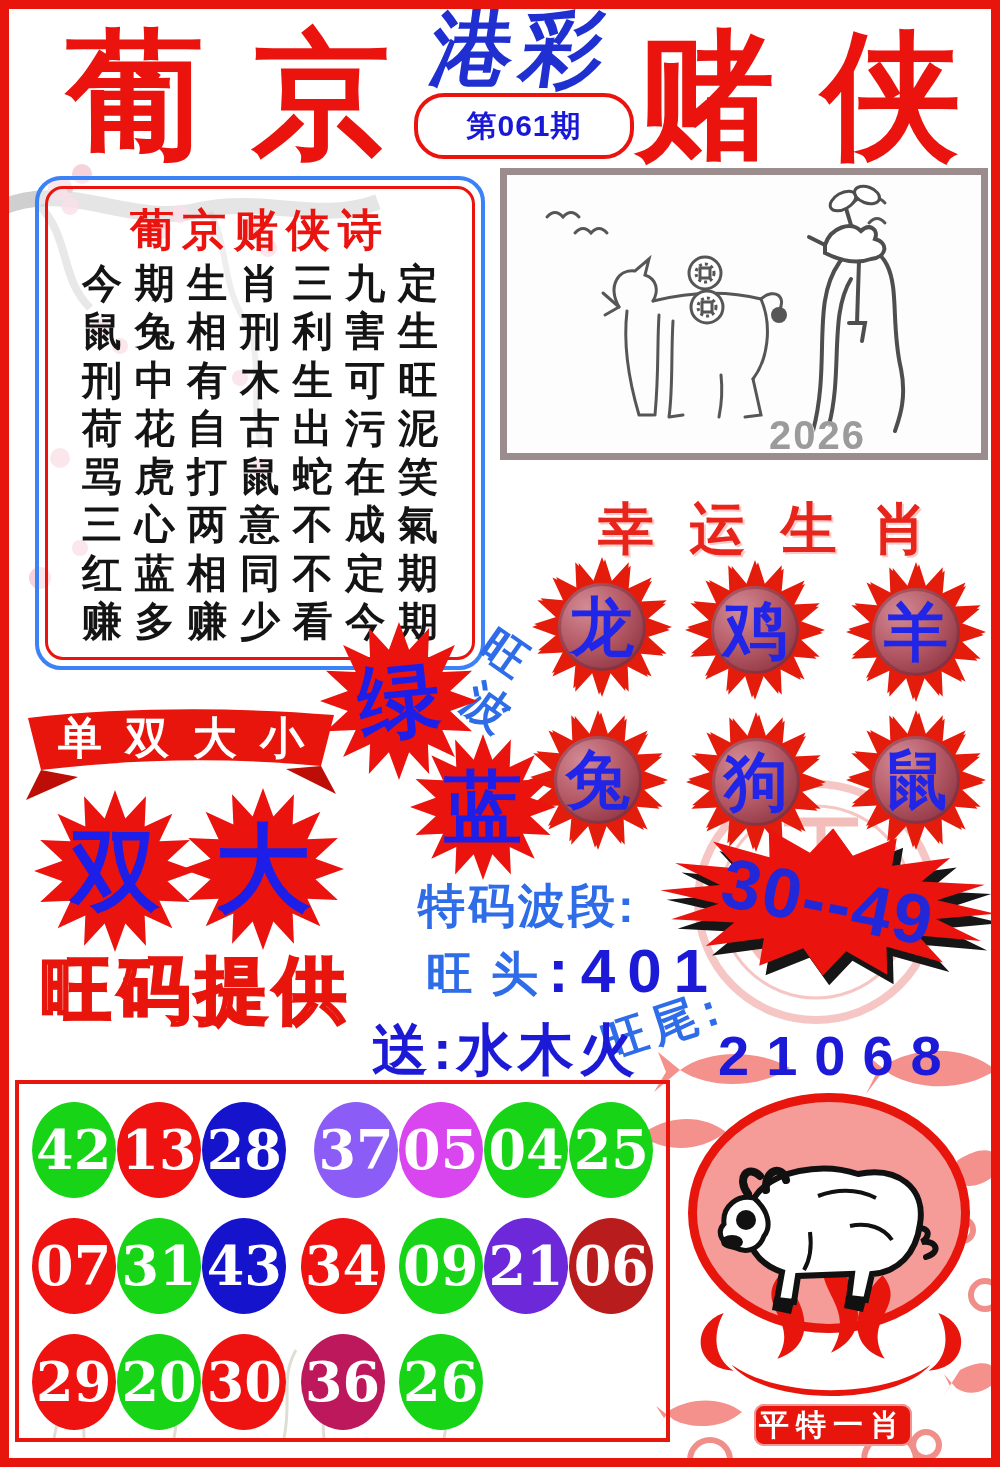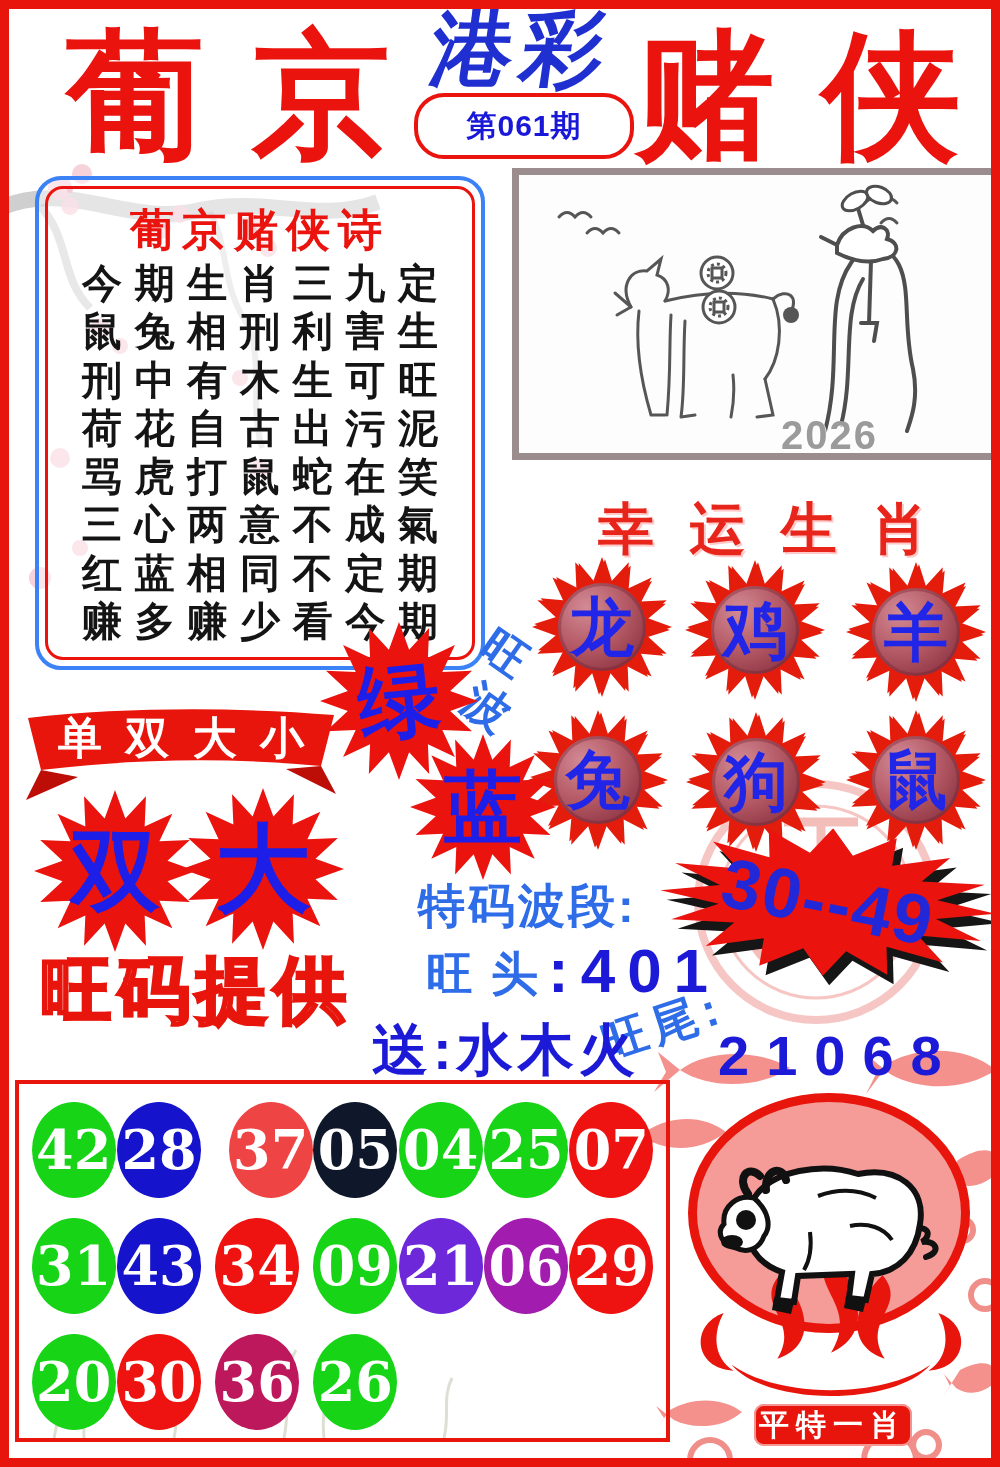--- a/index.html
+++ b/index.html
@@ -239,21 +239,21 @@
             <span>少</span>
             <span>看</span>
             <span>今</span>
             <span>期</span>
           </div>
       </div>
     </div>
   </div>
 
   
-  <div class="abs sketch-frame" style="left:500px;top:168px;width:474px;height:278px;margin-left:12px;">
+  <div class="abs sketch-frame" style="left:500px;top:168px;width:474px;height:278px;">
     <svg style="position:absolute;inset:0;width:100%;height:100%;" viewBox="0 0 474 278">
       <g fill="none" stroke="#565656" stroke-width="3" stroke-linecap="round">
         <path d="M40,42 q8,-9 16,0 q8,-9 16,0"></path>
         <path d="M68,58 q8,-9 16,0 q8,-9 16,0"></path>
         <path d="M346,28 q8,-9 16,0 q8,-9 16,0"></path>
         <path d="M362,48 q8,-9 16,0"></path>
 
         <path d="M112,132 C100,110 112,94 128,96 L142,84 L138,100 C150,104 152,116 146,126"></path>
         <path d="M112,132 L96,118 M112,132 L98,140"></path>
         <path d="M146,126 C186,116 222,116 254,124"></path>
@@ -377,32 +377,33 @@
   </div>
   <div class="abs lbl-blue" style="left:426px;top:950px;font-size:47px;letter-spacing:18px;">旺头</div>
   <div class="abs val-navy" style="left:548px;top:940px;font-size:62px;letter-spacing:12px;">:401</div>
   <div class="abs val-navy" style="left:372px;top:1022px;font-size:56px;letter-spacing:5px;">送:水木火</div>
   <div class="abs lbl-blue" style="left:600px;top:1002px;font-size:46px;letter-spacing:6px;transform:rotate(-18deg);">旺尾:</div>
   <div class="abs val-navy" style="left:718px;top:1028px;font-size:56px;letter-spacing:17px;">21068</div>
 
   
   <div class="abs grid-box" style="left:15px;top:1080px;width:655px;height:362px;">
     <div class="ball" style="background-color: rgb(23, 212, 23);">42</div>
+    <div class="ball" style="background-color: rgb(238, 19, 16);">13</div>
     <div class="ball" style="background-color: rgb(21, 19, 204);">28</div>
-    <div class="ball" style="background-color: #ef4444; margin-left: 27px;">37</div>
-    <div class="ball" style="background-color: #0f172a;">05</div>
+    <div class="ball" style="background-color: #8b5cf6; margin-left: 27px;">37</div>
+    <div class="ball" style="background-color: #d946ef;">05</div>
     <div class="ball" style="background-color: rgb(23, 212, 23);">04</div>
     <div class="ball" style="background-color: rgb(23, 212, 23);">25</div>
     <div class="ball" style="background-color: rgb(238, 19, 16);">07</div>
     <div class="ball" style="background-color: rgb(23, 212, 23);">31</div>
     <div class="ball" style="background-color: rgb(21, 19, 204);">43</div>
     <div class="ball" style="background-color: rgb(238, 19, 16);">34</div>
     <div class="ball" style="background-color: rgb(23, 212, 23);">09</div>
     <div class="ball" style="background-color: #6d28d9;">21</div>
-    <div class="ball" style="background-color: #a21caf;">06</div>
+    <div class="ball" style="background-color: #b91c1c;">06</div>
     <div class="ball" style="background-color: rgb(238, 19, 16);">29</div>
     <div class="ball" style="background-color: rgb(23, 212, 23);">20</div>
     <div class="ball" style="background-color: rgb(238, 19, 16);">30</div>
     <div class="ball" style="background-color: #be185d;">36</div>
     <div class="ball" style="background-color: rgb(23, 212, 23);">26</div>
   </div>
   <svg class="abs decor" style="left:24px;top:1330px;width:640px;height:108px;z-index:1;opacity:.6" viewBox="0 0 640 108">
     <g fill="none" stroke="#c9c9b6" stroke-width="3">
       <path d="M30,108 C40,70 30,40 48,10"></path>
         <path d="M60,108 C58,66 72,44 66,16"></path>

